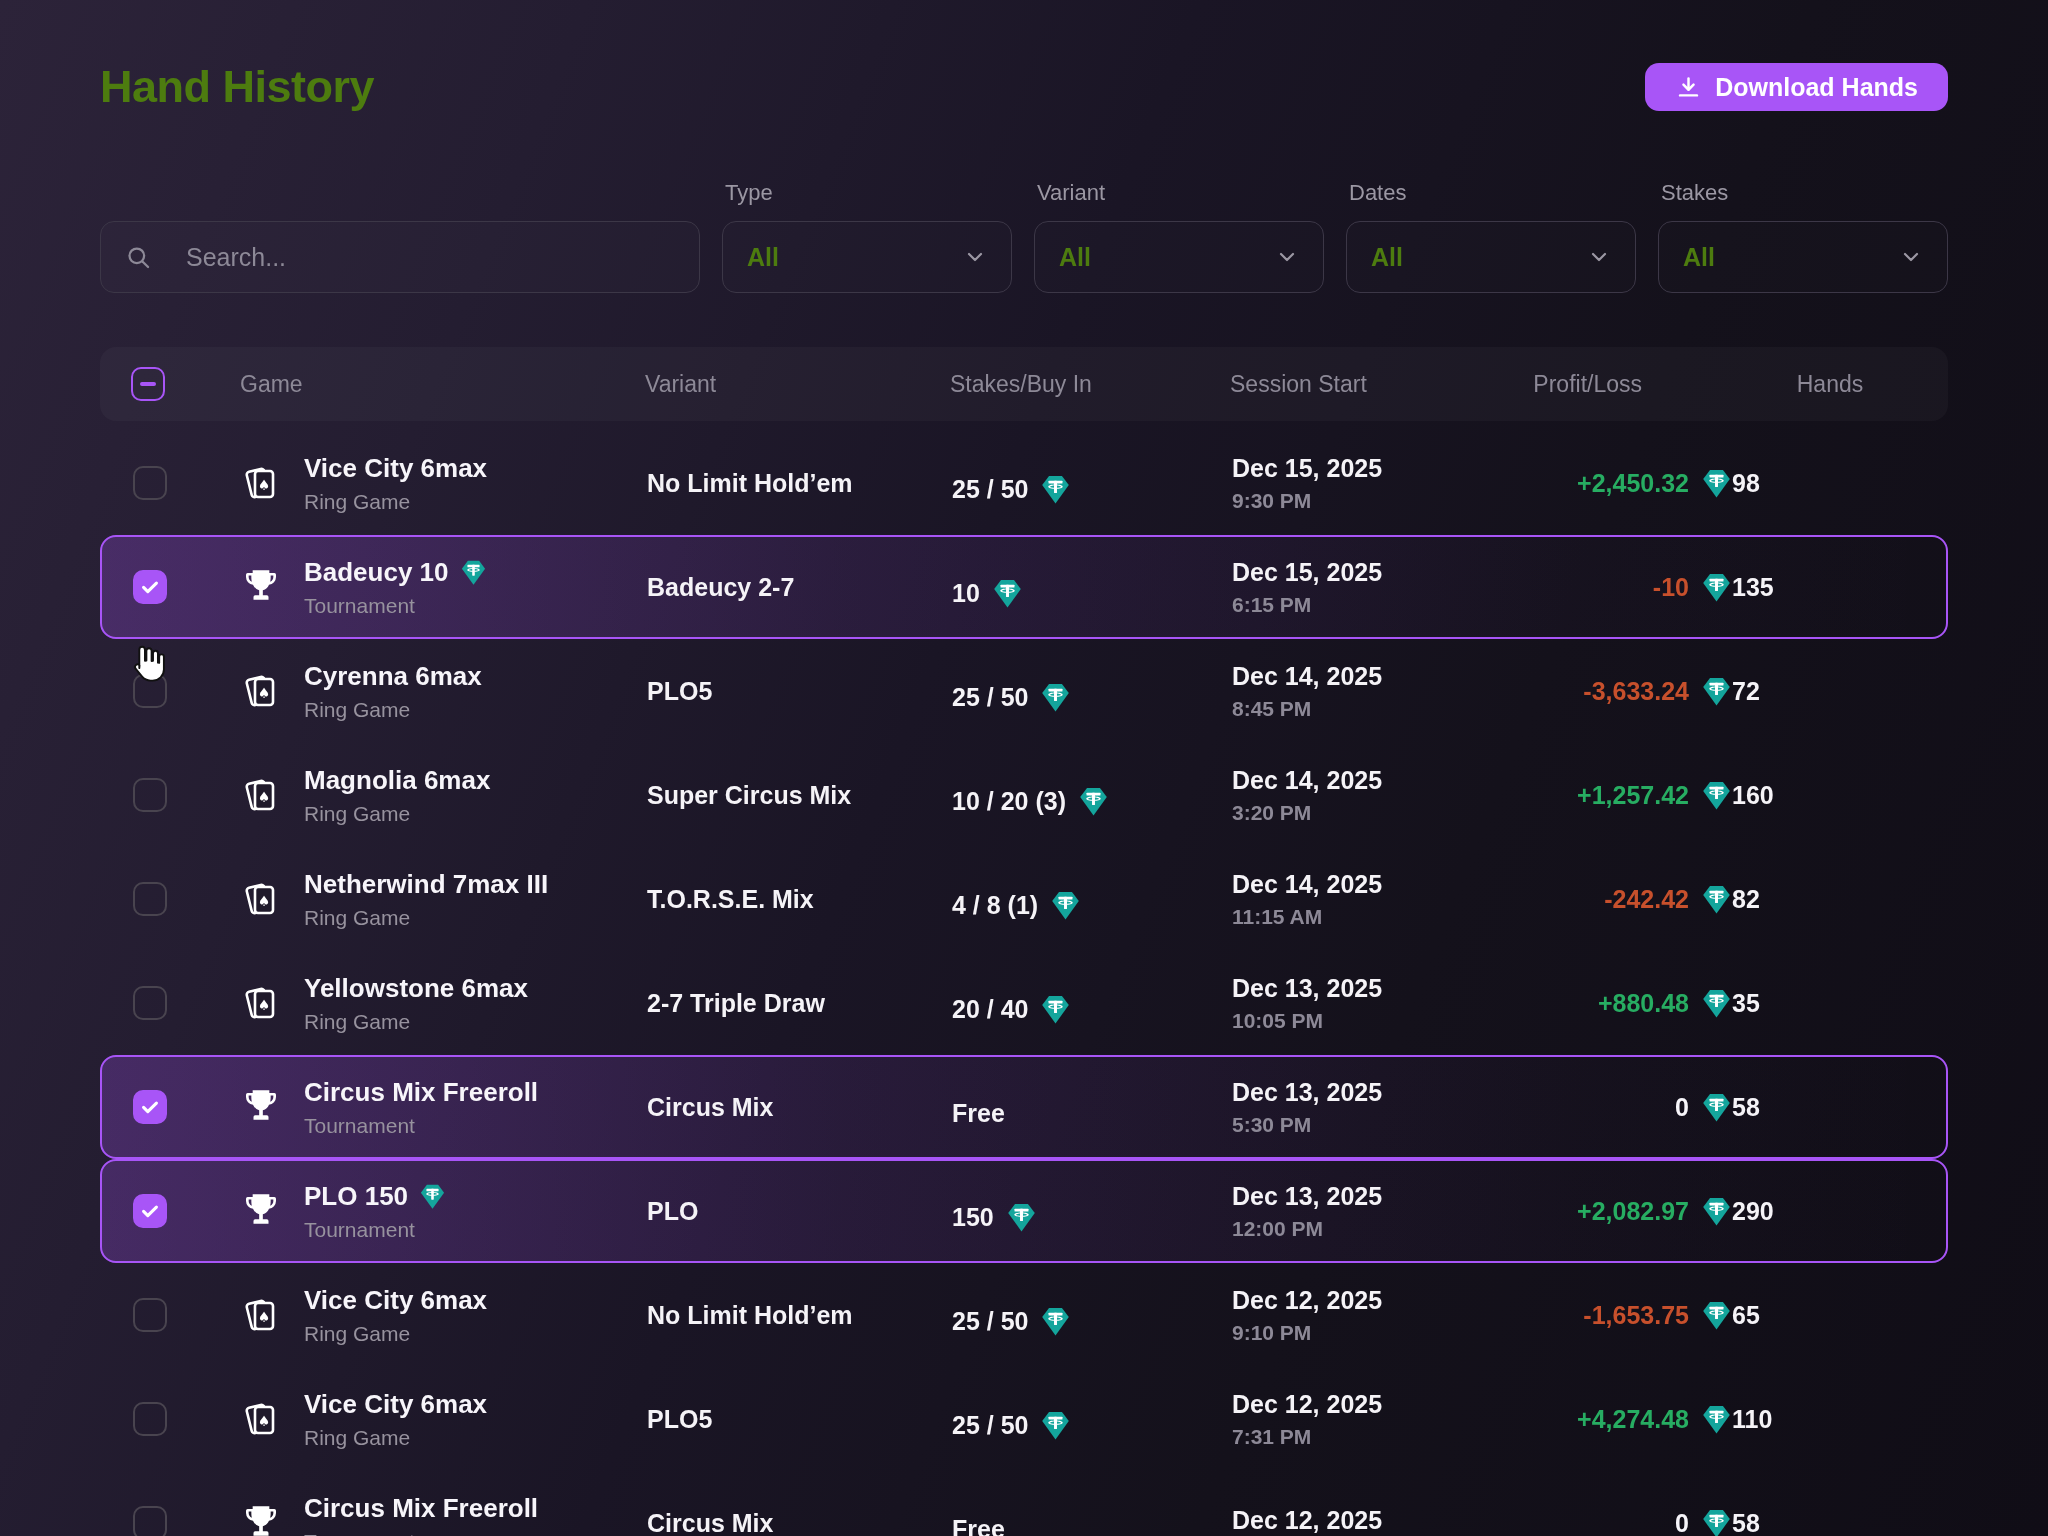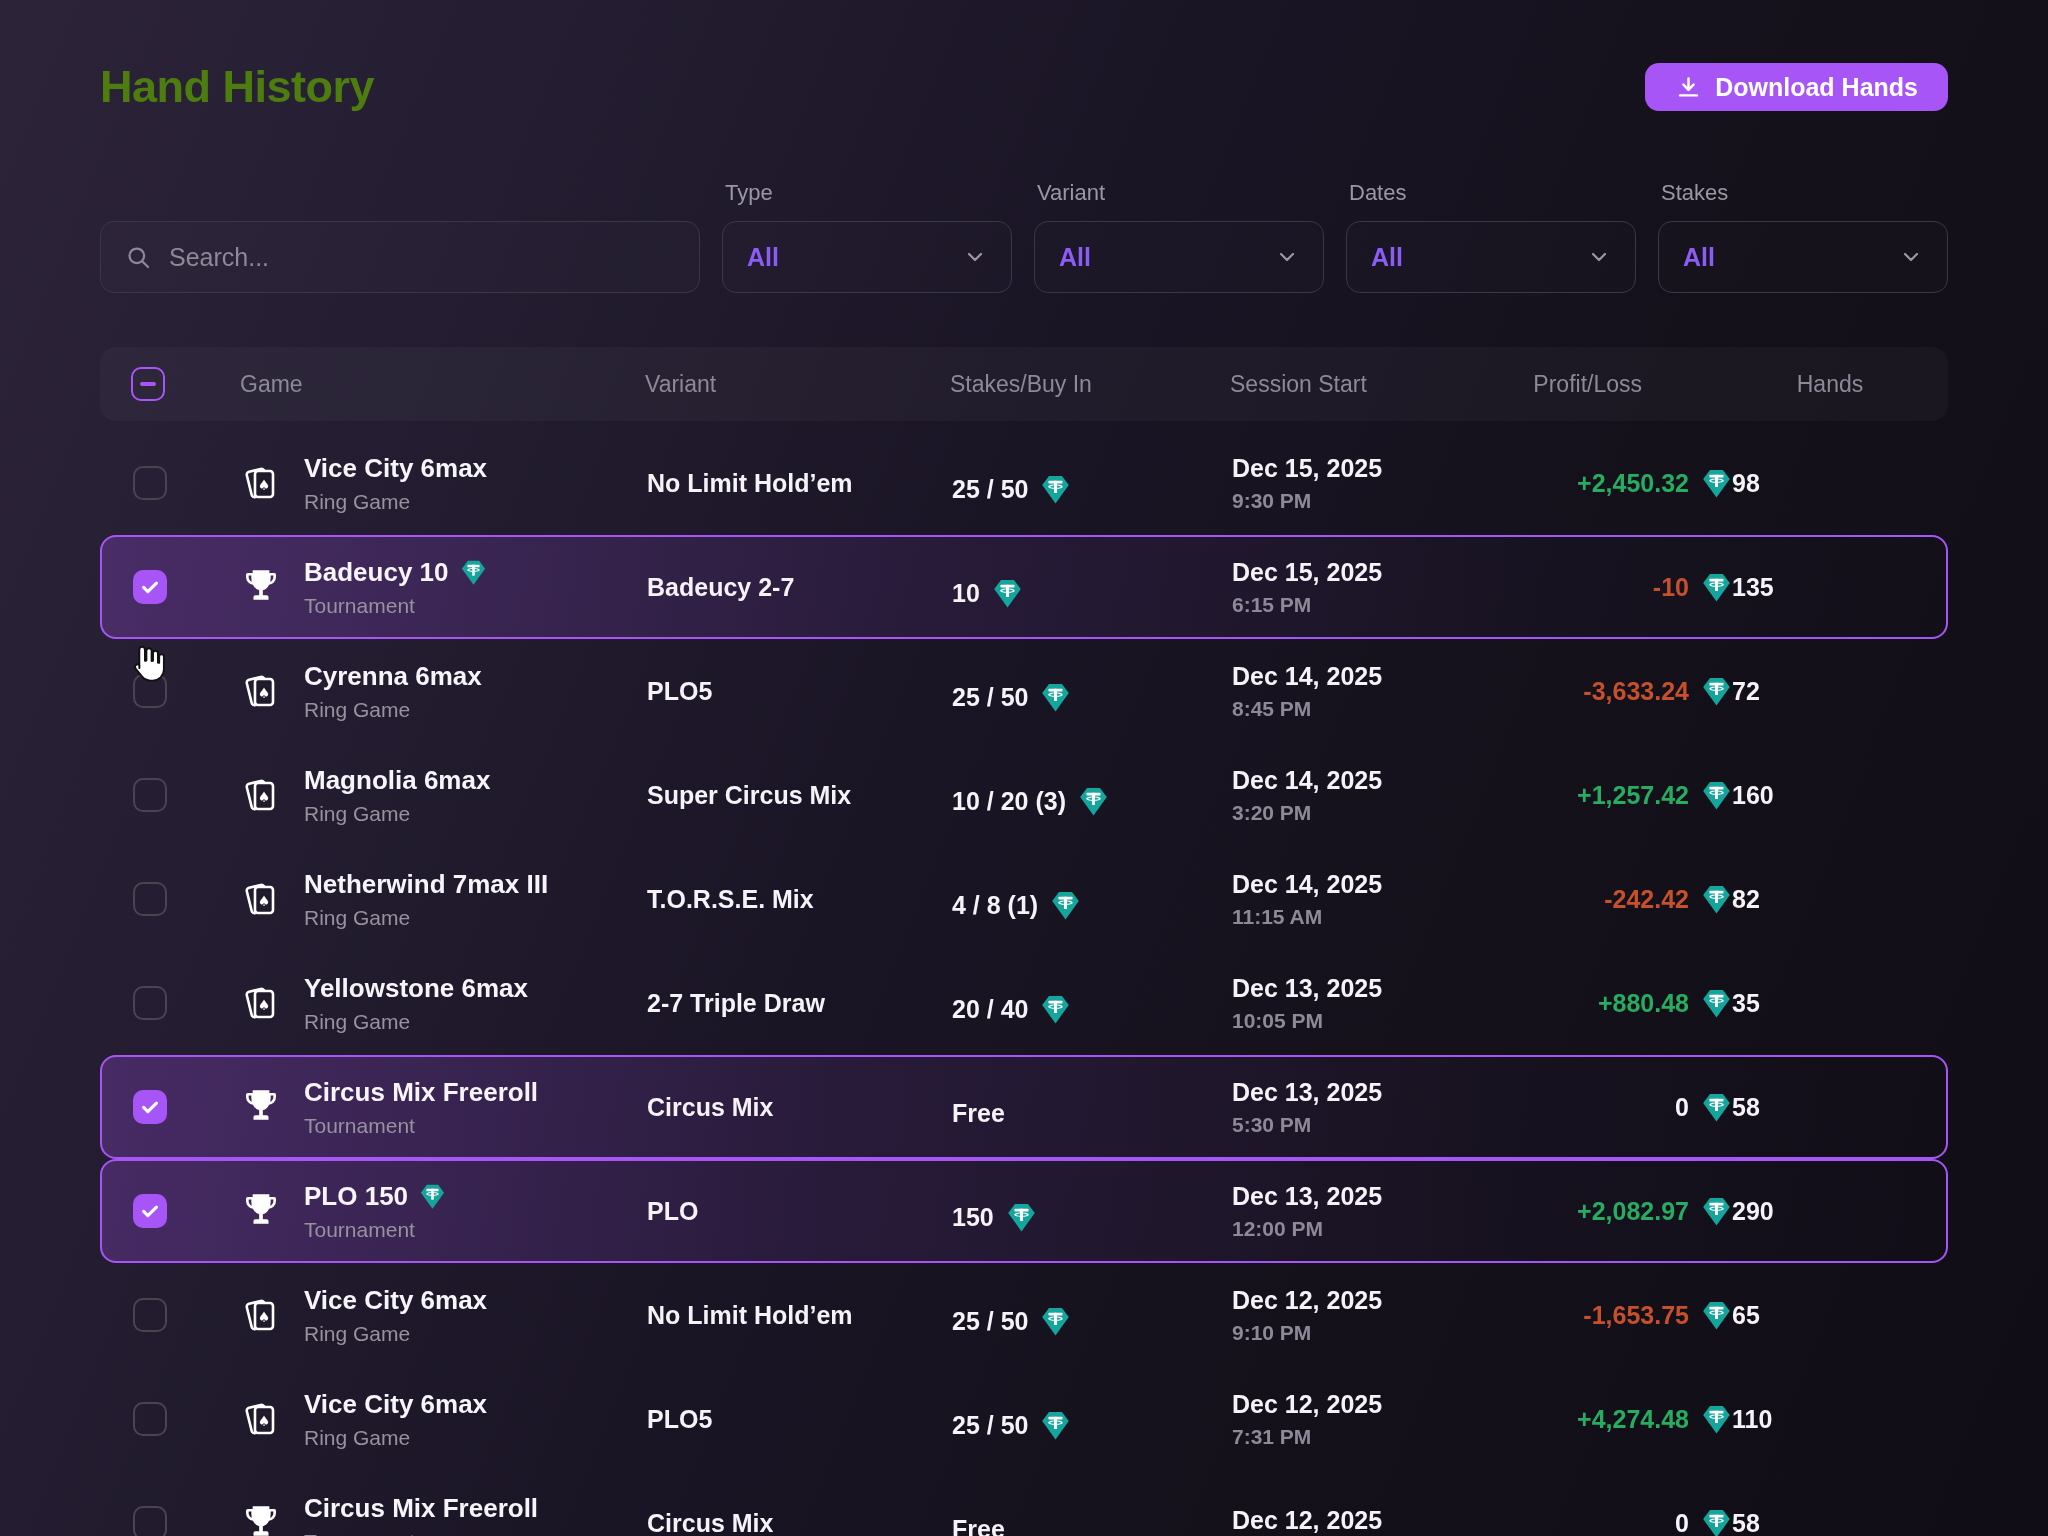--- a/index.html
+++ b/index.html
@@ -17,28 +17,28 @@
   .brand { position:absolute; left:50%; top:50%; transform:translate(-50%,-50%); display:flex; align-items:center; gap:16px; }
   .brand svg { width:60px; height:64px; }
   .brand-text { font-size:30px; letter-spacing:1px; color:#ffffff; white-space:nowrap; }
   .brand-text .b { font-weight:800; }
   .brand-text .l { font-weight:300; color:#e9e6ef; }
   .dl-btn { display:flex; align-items:center; gap:13px; height:48px; padding:0 30px; background:var(--accent,#a855f7); border:none; border-radius:14px; color:#fff; font-size:25px; font-weight:600; font-family:inherit; cursor:pointer; }
   .dl-btn svg { width:27px; height:27px; }
 
   
   .filters { margin-top:56px; display:flex; gap:22px; align-items:flex-end; }
-  .search-box { width:600px; height:72px; border:1.5px solid #3c3747; border-radius:14px; background:rgba(255,255,255,0.015); display:flex; align-items:center; padding:0 24px; gap:17px; }
+  .search-box { width:600px; height:72px; border:1.5px solid #3c3747; border-radius:14px; background:rgba(255,255,255,0.015); display:flex; align-items:center; padding:0 24px; gap:34px; }
   .search-box svg { width:27px; height:27px; flex:none; }
   .search-box input { background:transparent; border:none; outline:none; color:#e9e6ef; font-size:25px; font-family:inherit; width:100%; }
   .search-box input::placeholder { color:#8d8997; }
   .dd-group { display:flex; flex-direction:column; }
   .dd-label { font-size:22px; color:#9b97a3; margin:0 0 15px 3px; }
   .dd { width:290px; height:72px; border:1.5px solid #3c3747; border-radius:14px; background:rgba(255,255,255,0.012); display:flex; align-items:center; justify-content:space-between; padding:0 24px; cursor:pointer; }
-  .dd-value { font-size:25px; font-weight:600; color:#8b5cf6; }
+  .dd-value { font-size:25px; font-weight:600; color:#4d7c0f; }
   .dd svg { width:24px; height:24px; }
 
   
   .table { margin-top:54px; }
   .grid-cols { display:grid; grid-template-columns:112px 433px 305px 280px 220px 280px 1fr; align-items:center; }
   .thead { height:74px; background:rgba(255,255,255,0.032); border-radius:16px; color:#8d8997; font-size:23px; font-weight:400; }
   .th-game { padding-left:28px; }
   .th-profit { text-align:right; padding-right:88px; }
   .th-hands { text-align:center; padding-right:18px; }
   .rows { margin-top:10px; }

